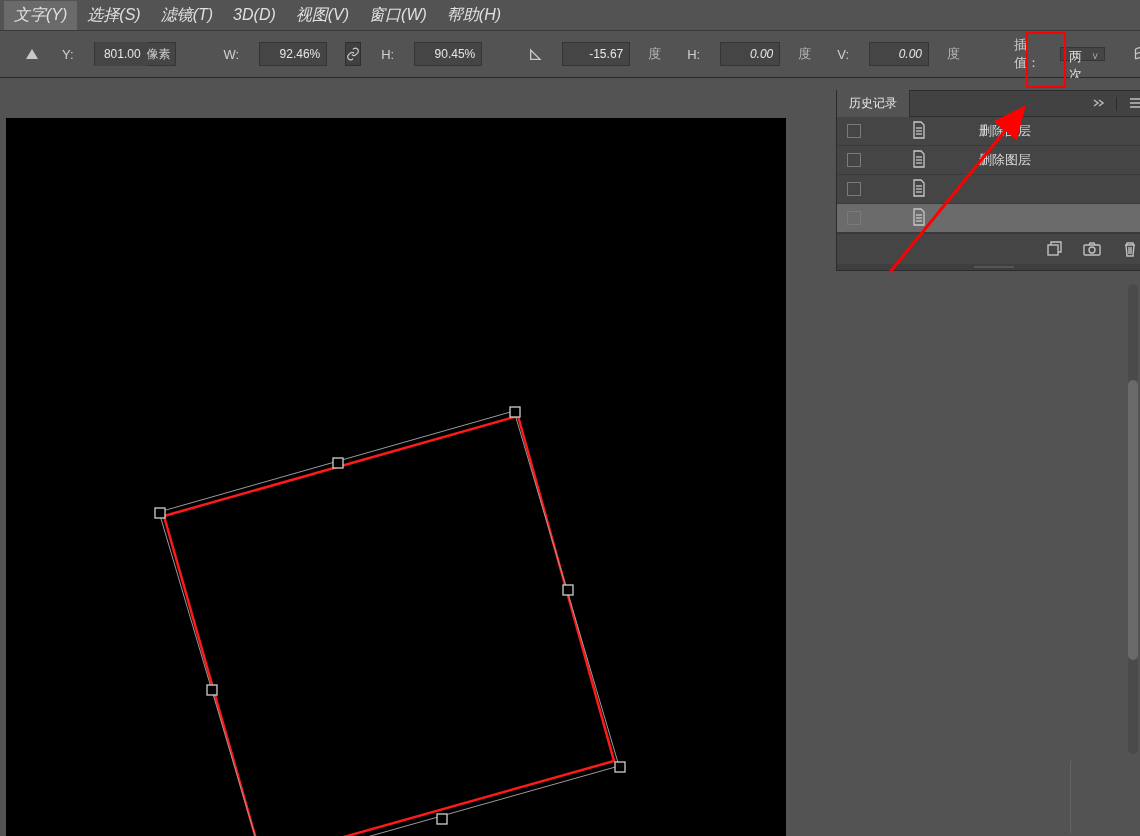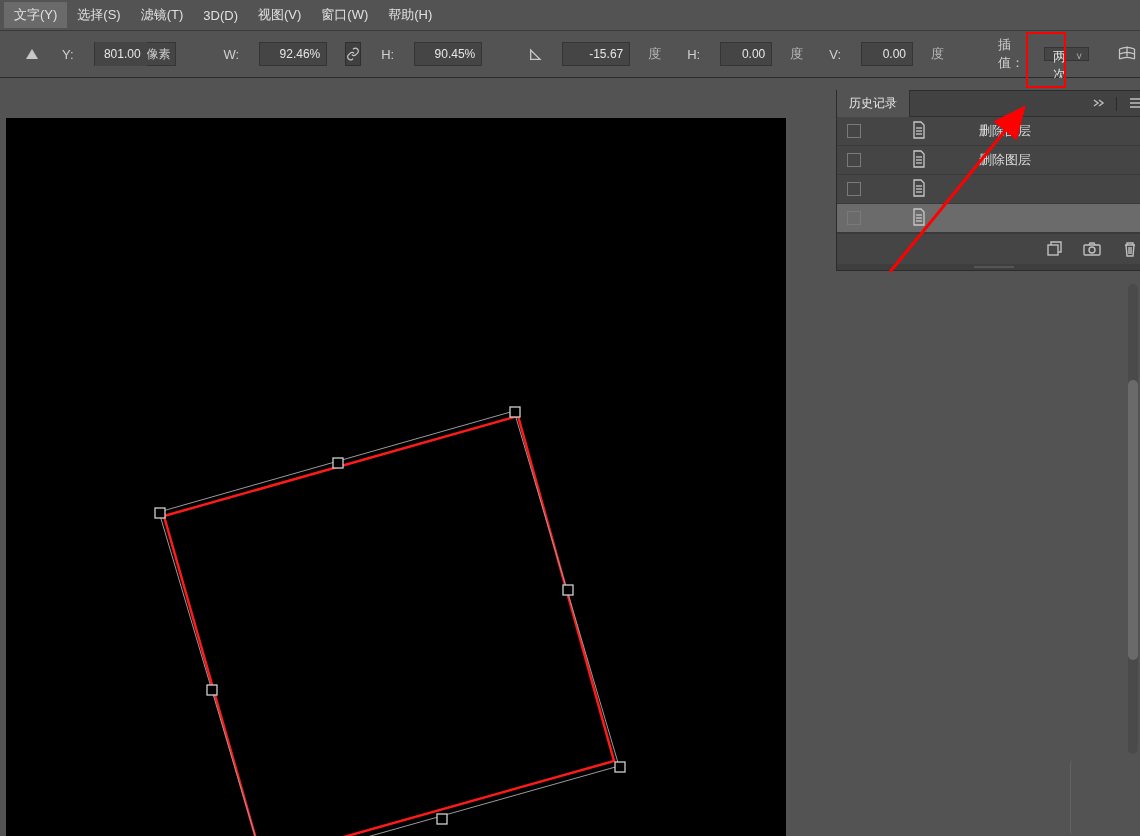--- a/index.html
+++ b/index.html
@@ -18,23 +18,24 @@
     
     .menu-bar {
       display: flex;
       height: 30px;
       background: #535353;
       align-items: center;
       padding: 0 4px;
     }
     .menu-item {
       color: #e0e0e0;
-      font-size: 13px;
+      font-size: 16px;
       padding: 4px 10px;
       cursor: pointer;
+      font-style: italic;
     }
     .menu-item.active {
       background: #6a6a6a;
     }
     
     .options-bar {
       display: flex;
       height: 48px;
       background: #535353;
       border-top: 1px solid #3a3a3a;
@@ -53,21 +54,21 @@
     .opt-input {
       background: #454545;
       border: 1px solid #353535;
       color: #e6e6e6;
       font-size: 12px;
       padding: 0 6px;
       height: 24px;
       width: 68px;
       text-align: right;
     }
-    .opt-input.sm { width: 52px; }
+    .opt-input.sm { width: 60px; font-style: italic; }
     .opt-unit {
       color: #b8b8b8;
       font-size: 13px;
       padding-right: 6px;
     }
     .opt-icon {
       display: inline-flex;
       align-items: center;
       justify-content: center;
       width: 24px;

